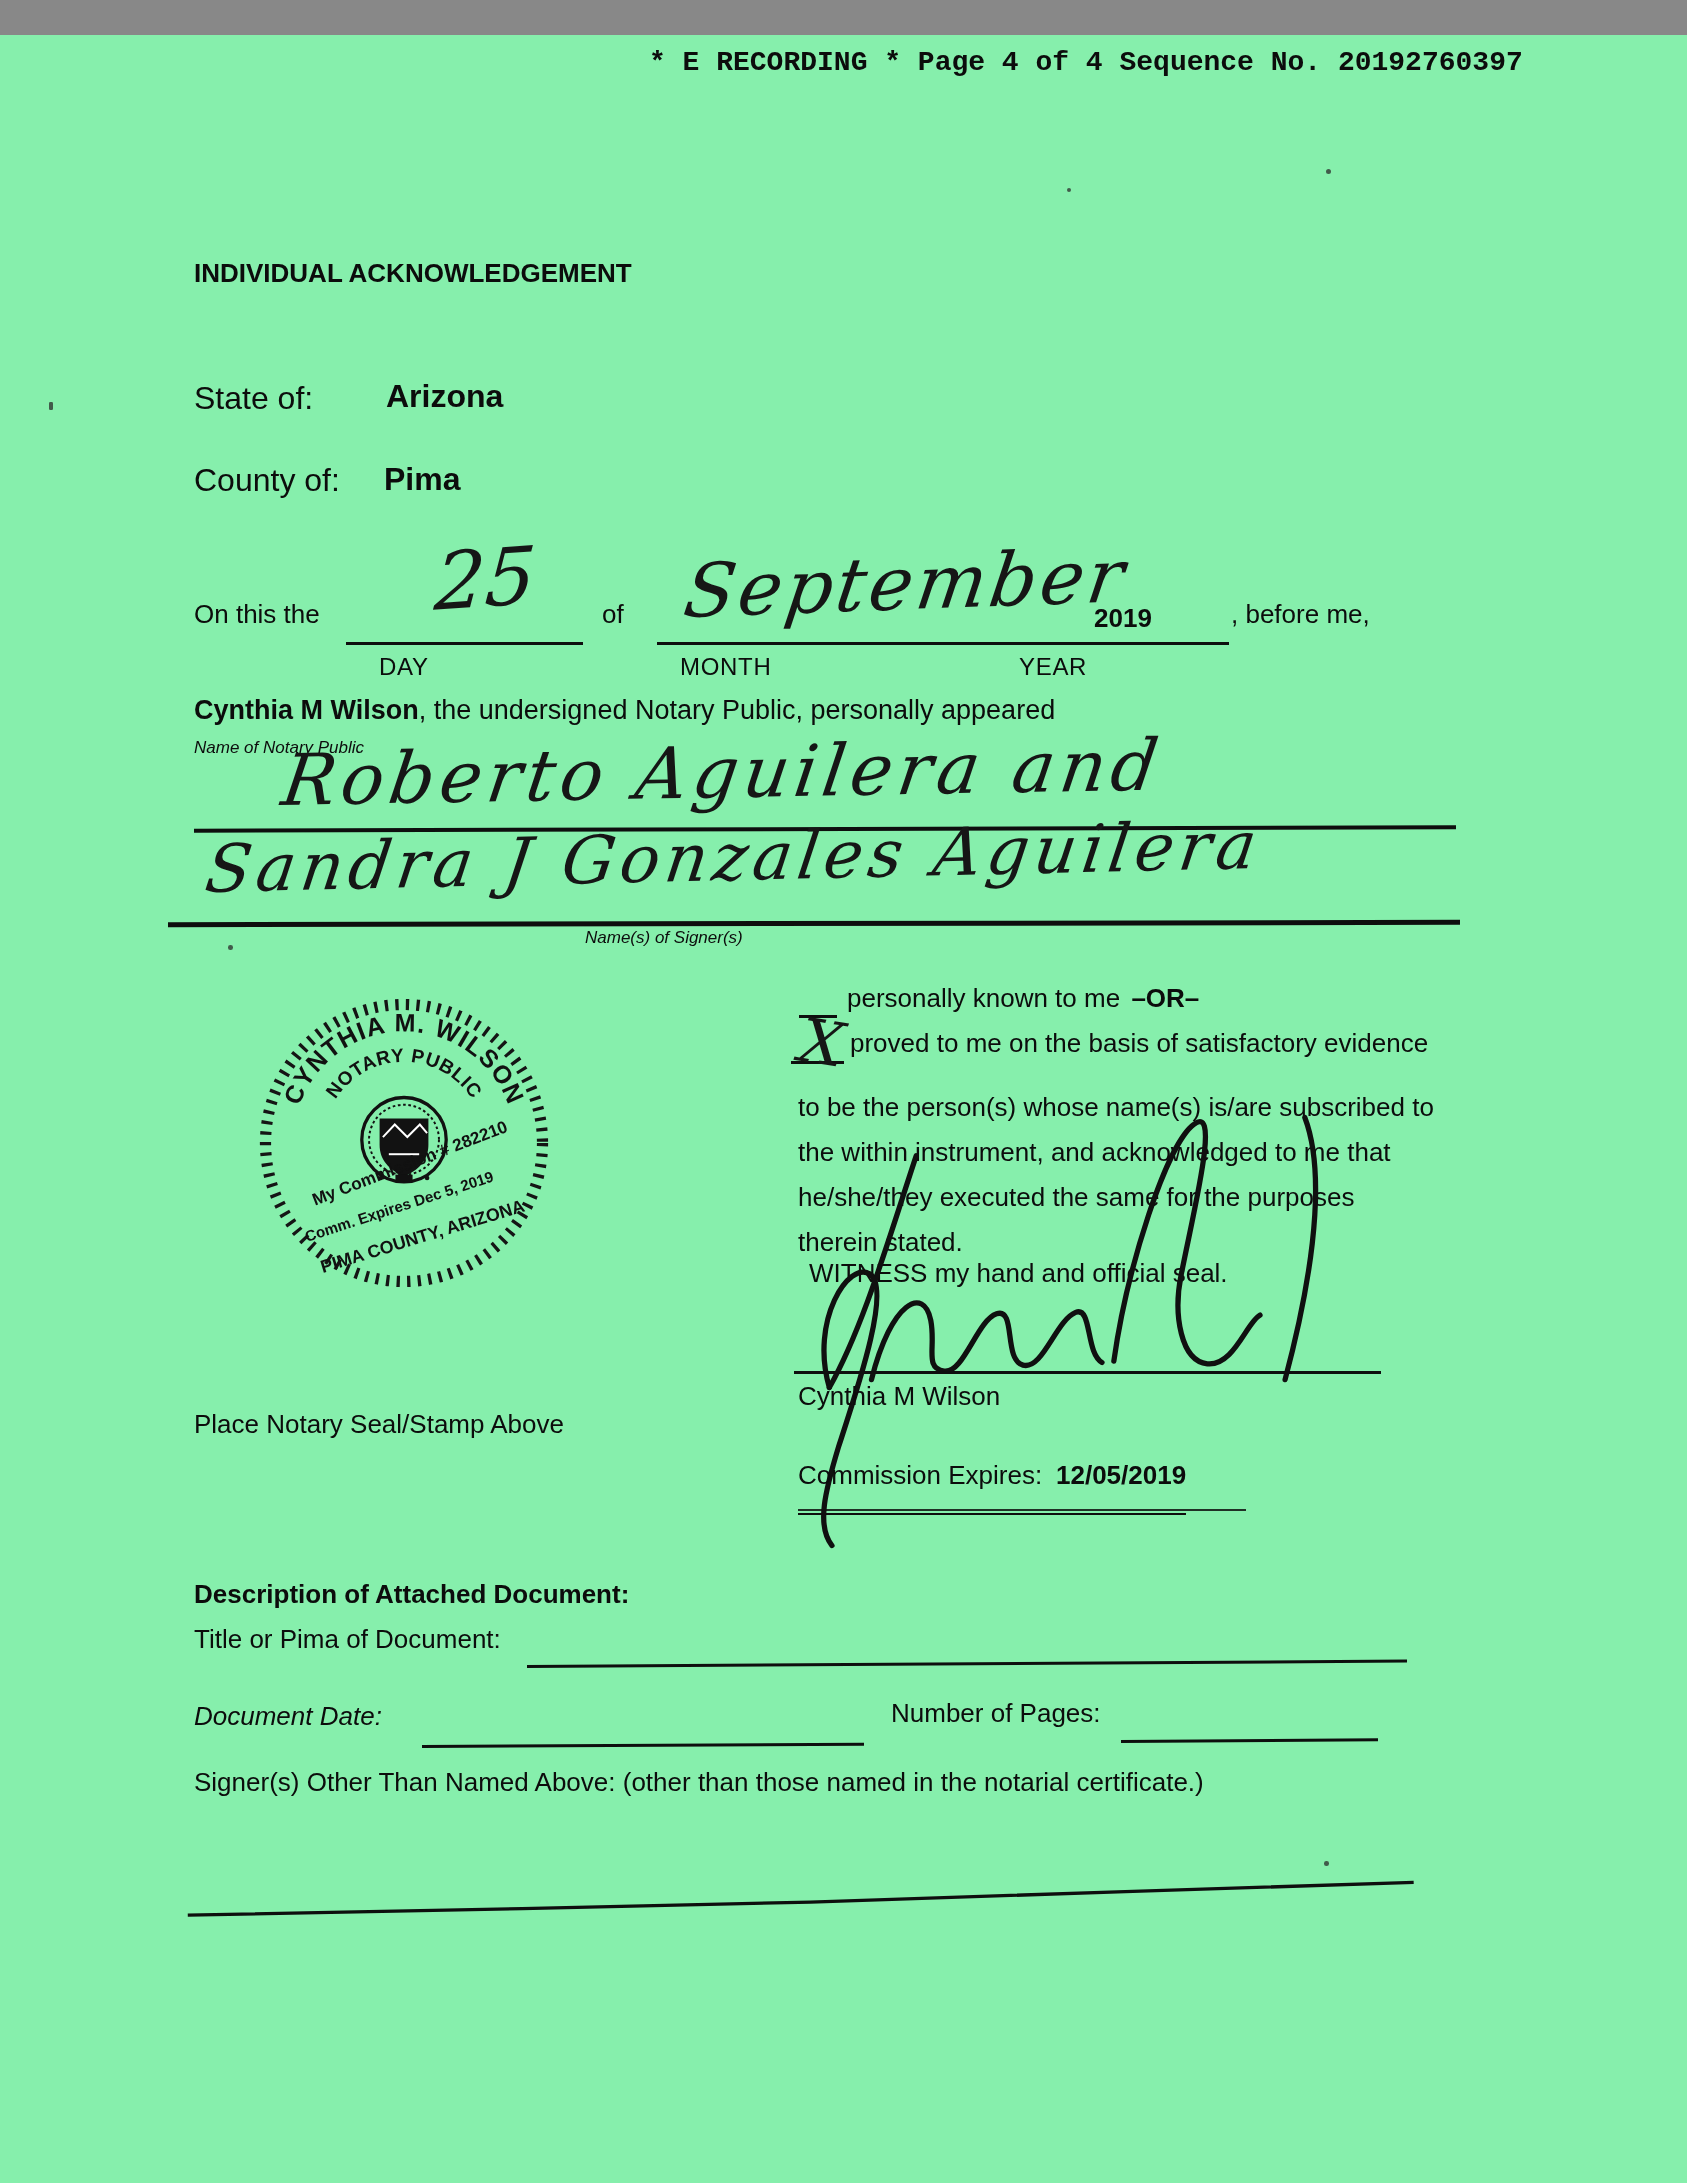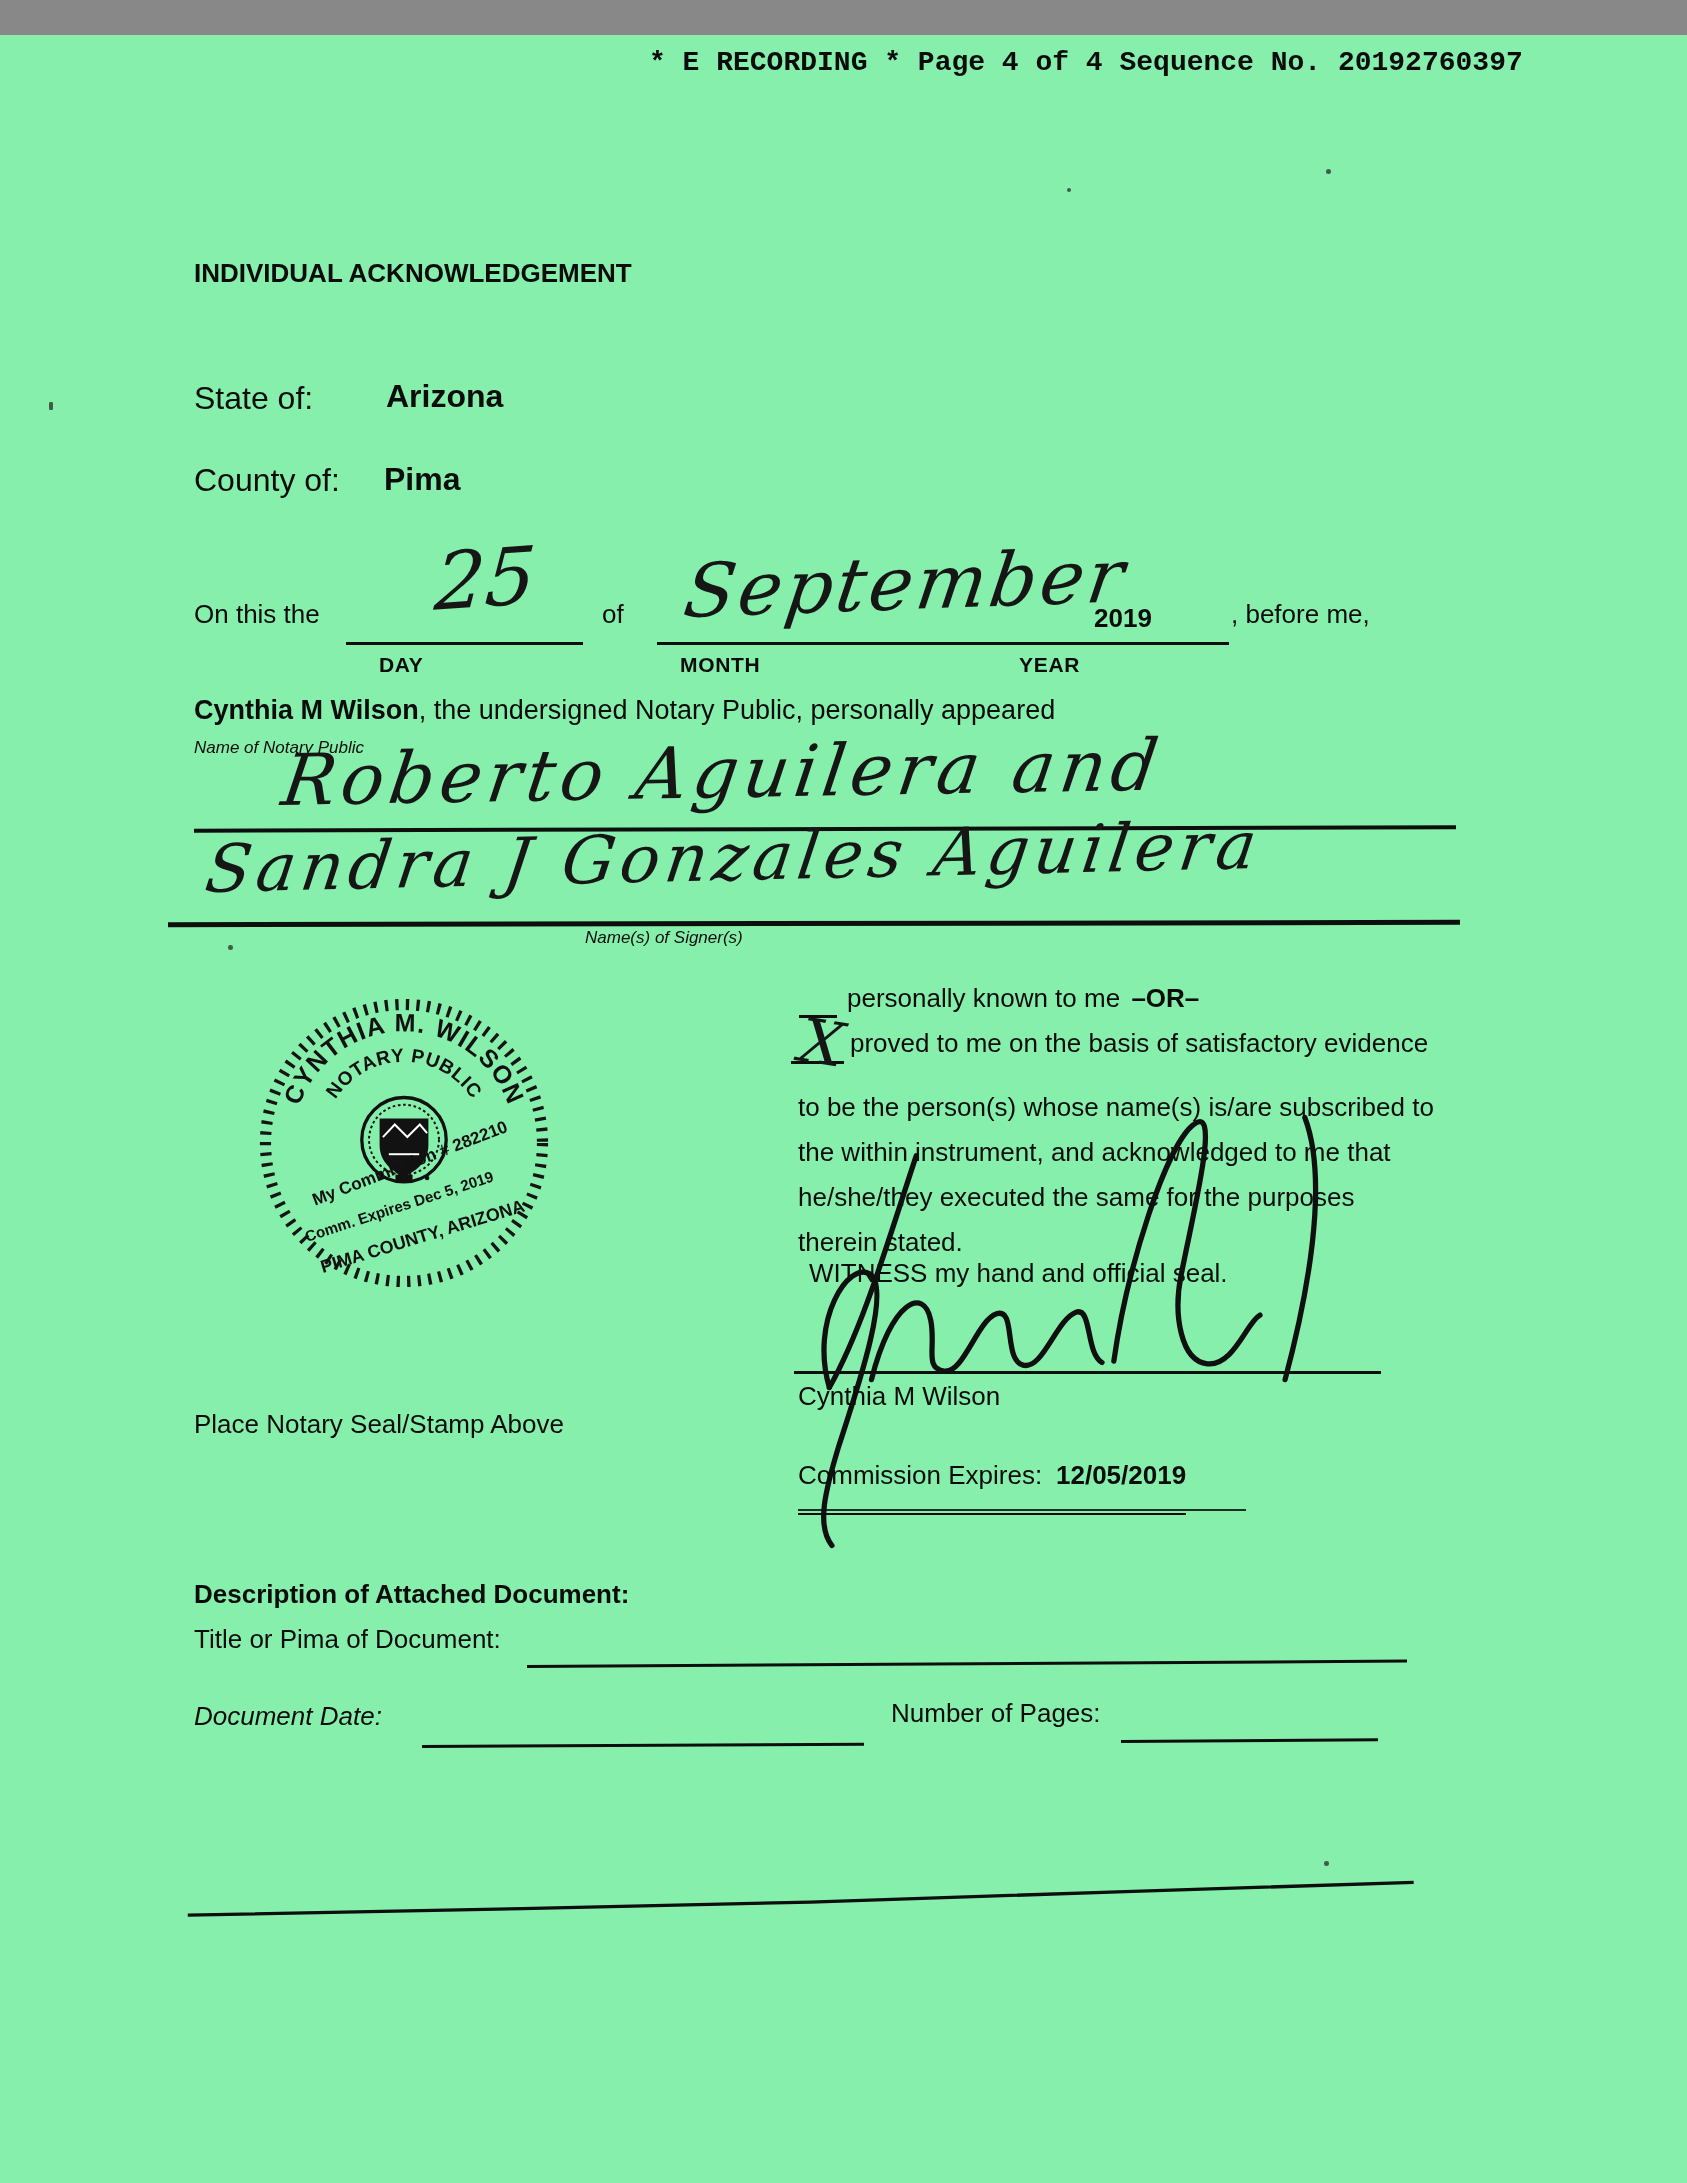--- a/index.html
+++ b/index.html
@@ -19,21 +19,21 @@
   .u{text-decoration-thickness:2.6px;text-underline-offset:4.6px;}
   .hw{
     font-family:"DejaVu Serif",serif;
     font-style:italic;
     color:#161616;
     white-space:nowrap;
     display:inline-block;
     transform-origin:left bottom;
   }
   .line{position:absolute;background:#0e0e0e;}
-  .caption{font-size:21px;letter-spacing:0.7px;font-weight:bold;}
+  .caption{font-size:24px;letter-spacing:0.7px;}
   .smallcap{font-size:17px;font-style:italic;}
   .speck{position:absolute;background:#2a2a2a;border-radius:50%;opacity:.75;}
   svg text{font-family:"Liberation Sans",sans-serif;}
 </style>
 </head>
 <body>
 
 <div id="page">
 
   <div class="abs t mono" style="left:649px;top:12px;font-size:28px;letter-spacing:0px;">* E RECORDING * Page 4 of 4 Sequence No. 20192760397</div>
@@ -149,20 +149,21 @@
 
   <div class="abs t" style="left:194px;top:1589px;font-size:26px;">Title or Pima of Document:</div>
   <div class="line" style="left:527px;top:1630px;width:880px;height:2.6px;transform:rotate(-0.35deg);transform-origin:left center;"></div>
 
   <div class="abs t" style="left:194px;top:1666px;font-size:26px;font-style:italic;">Document Date:</div>
   <div class="line" style="left:422px;top:1710px;width:442px;height:2.6px;transform:rotate(-0.3deg);transform-origin:left center;"></div>
 
   <div class="abs t" style="left:891px;top:1663px;font-size:26px;">Number of Pages:</div>
   <div class="line" style="left:1121px;top:1705px;width:257px;height:2.6px;transform:rotate(-0.4deg);transform-origin:left center;"></div>
 
+  <div class="abs t" style="left:194px;top:1732px;font-size:26px;">Signer(s) Other Than Named Above: (other than those named in the notarial certificate.)</div>
 
   <svg class="abs" style="left:178px;top:1833px;" width="1252" height="59" viewBox="0 0 1900 90" fill="none" stroke="#0e0e0e">
     <polyline points="10,72 520,62 960,52 1440,36 1880,22" stroke-width="5"></polyline>
   </svg>
 
   <div class="speck" style="left:1326px;top:134px;width:5.3px;height:5.3px;"></div>
   <div class="speck" style="left:1067px;top:153px;width:4px;height:4px;"></div>
   <div class="speck" style="left:49px;top:367px;width:4px;height:8px;border-radius:1.3px;"></div>
   <div class="speck" style="left:228px;top:910px;width:4.6px;height:4.6px;"></div>
   <div class="speck" style="left:1324px;top:1826px;width:4.6px;height:4.6px;"></div>

